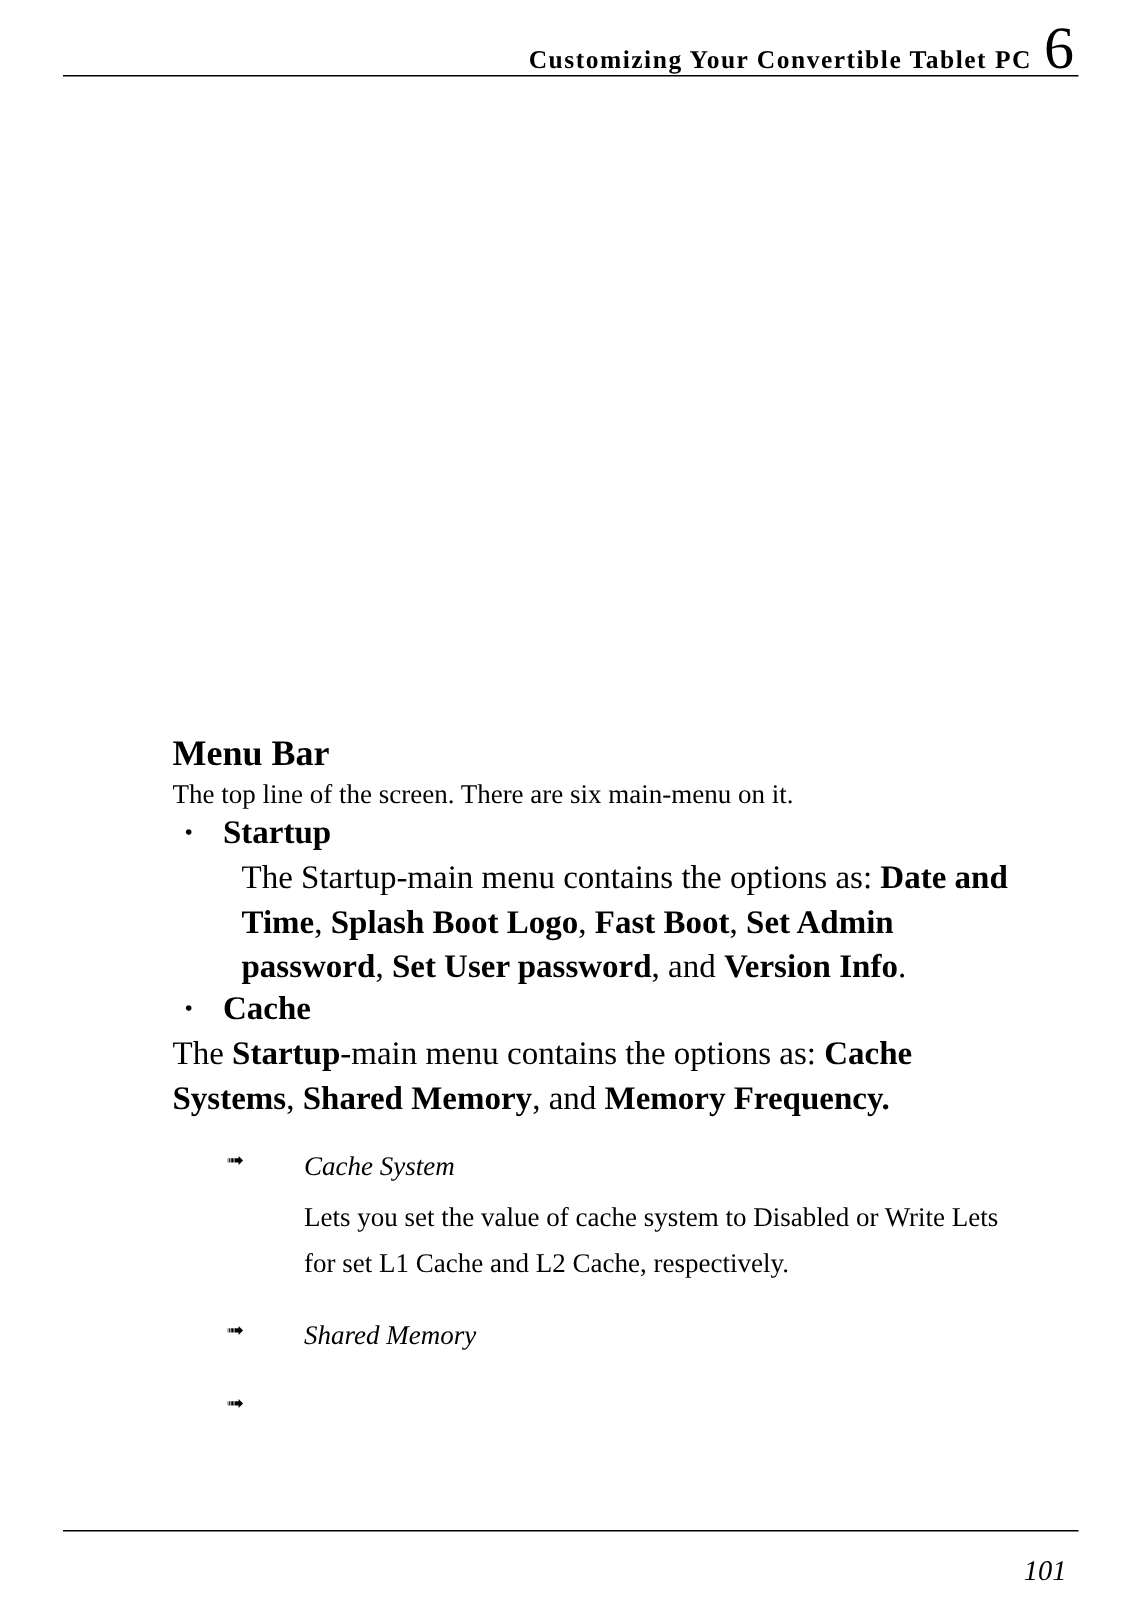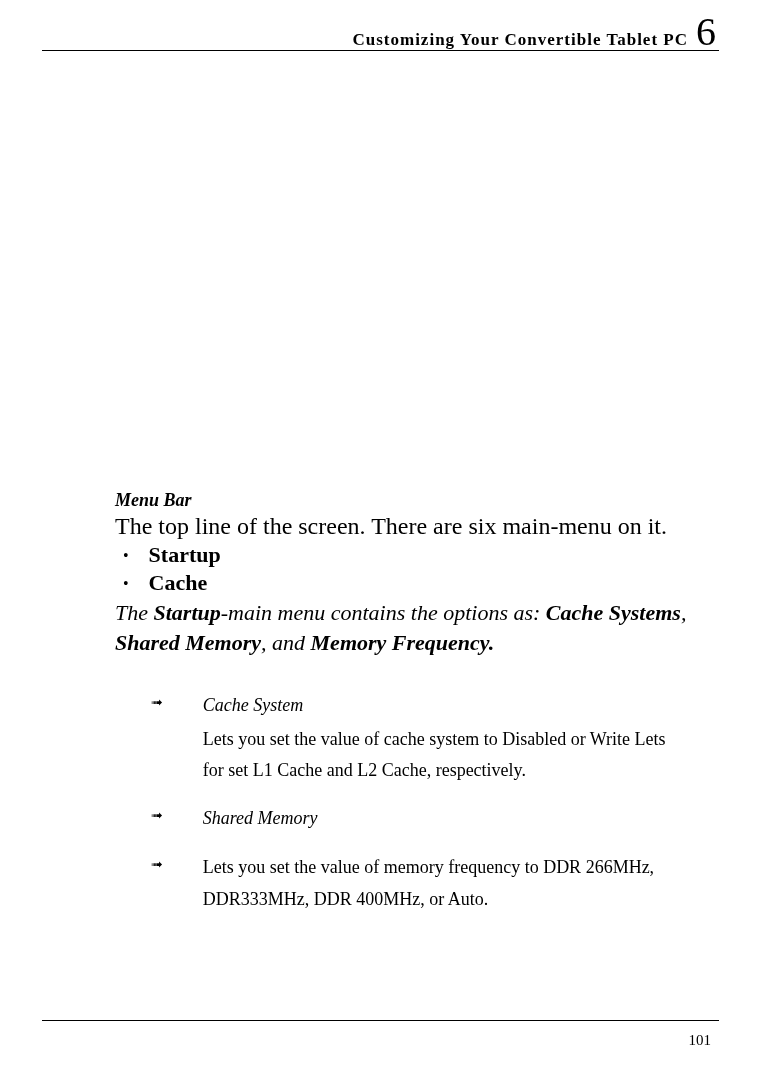--- a/index.html
+++ b/index.html
@@ -41,27 +41,26 @@
       right: 42px;
       border-top: 1.5px solid #000;
     }
     .content {
       position: absolute;
       top: 490px;
       left: 115px;
       right: 70px;
     }
     .menu-bar-title {
-      font-size: 18px;
+      font-size: 24px;
       font-weight: bold;
-      font-style: italic;
       margin-bottom: 2px;
     }
     .intro-line {
-      font-size: 24px;
+      font-size: 18px;
       margin-bottom: 2px;
     }
     .bullet-row {
       display: flex;
       align-items: flex-start;
       gap: 20px;
       font-size: 22px;
     }
     .bullet-dot {
       margin-left: 8px;
@@ -72,22 +71,21 @@
       font-weight: bold;
     }
     .startup-desc {
       font-size: 22px;
       margin-left: 46px;
       line-height: 1.35;
     }
     .memory-desc {
       font-size: 22px;
       line-height: 1.35;
-      margin-bottom: 33px;
-      font-style: italic;
+      margin-bottom: 16px;
     }
     .sub-item {
       display: flex;
       gap: 40px;
       margin-left: 36px;
       margin-bottom: 16px;
       font-size: 18px;
     }
     .arrow {
       font-size: 14px;
@@ -104,23 +102,24 @@
     }
     .footer-rule {
       position: absolute;
       bottom: 56px;
       left: 42px;
       right: 42px;
       border-top: 1px solid #000;
     }
     .page-number {
       position: absolute;
-      bottom: 28px;
+      bottom: 18px;
       right: 50px;
-      font-size: 15px;
+      font-size: 19px;
+      font-style: italic;
     }
     .bold {
       font-weight: bold;
     }
   </style>
 </head>
 <body>
 
 <div class="header">
   <span class="header-text">Customizing Your Convertible Tablet PC</span>
@@ -128,20 +127,23 @@
 </div>
 <div class="header-rule"></div>
 
 <div class="content">
   <div class="menu-bar-title">Menu Bar</div>
   <div class="intro-line">The top line of the screen. There are six main-menu on it.</div>
 
   <div class="bullet-row">
     <span class="bullet-dot">•</span>
     <span class="bullet-label">Startup</span>
+  </div>
+  <div class="startup-desc">
+    <span>The Startup-main menu contains the options as: </span><span class="bold">Date and Time</span>, <span class="bold">Splash Boot Logo</span>, <span class="bold">Fast Boot</span>, <span class="bold">Set Admin password</span>, <span class="bold">Set User password</span>, and <span class="bold">Version Info</span>.
   </div>
 
   <div class="bullet-row">
     <span class="bullet-dot">•</span>
     <span class="bullet-label">Cache</span>
   </div>
   <div class="memory-desc">
     <span>The </span><span class="bold">Startup</span><span>-main menu contains the options as: </span><span class="bold">Cache Systems</span>, <span class="bold">Shared Memory</span>, and <span class="bold">Memory Frequency.</span>
   </div>
 
@@ -156,19 +158,18 @@
   <div class="sub-item">
     <span class="arrow">➟</span>
     <div class="sub-content">
       <div class="sub-title">Shared Memory</div>
     </div>
   </div>
 
   <div class="sub-item">
     <span class="arrow">➟</span>
     <div class="sub-content">
-      <div>Lets you set the value of memory frequency to DDR 266MHz, DDR333MHz, DDR 400MHz, or Auto.</div>
     </div>
   </div>
 </div>
 
 <div class="footer-rule"></div>
 <div class="page-number">101</div>
 
 </body></html>

